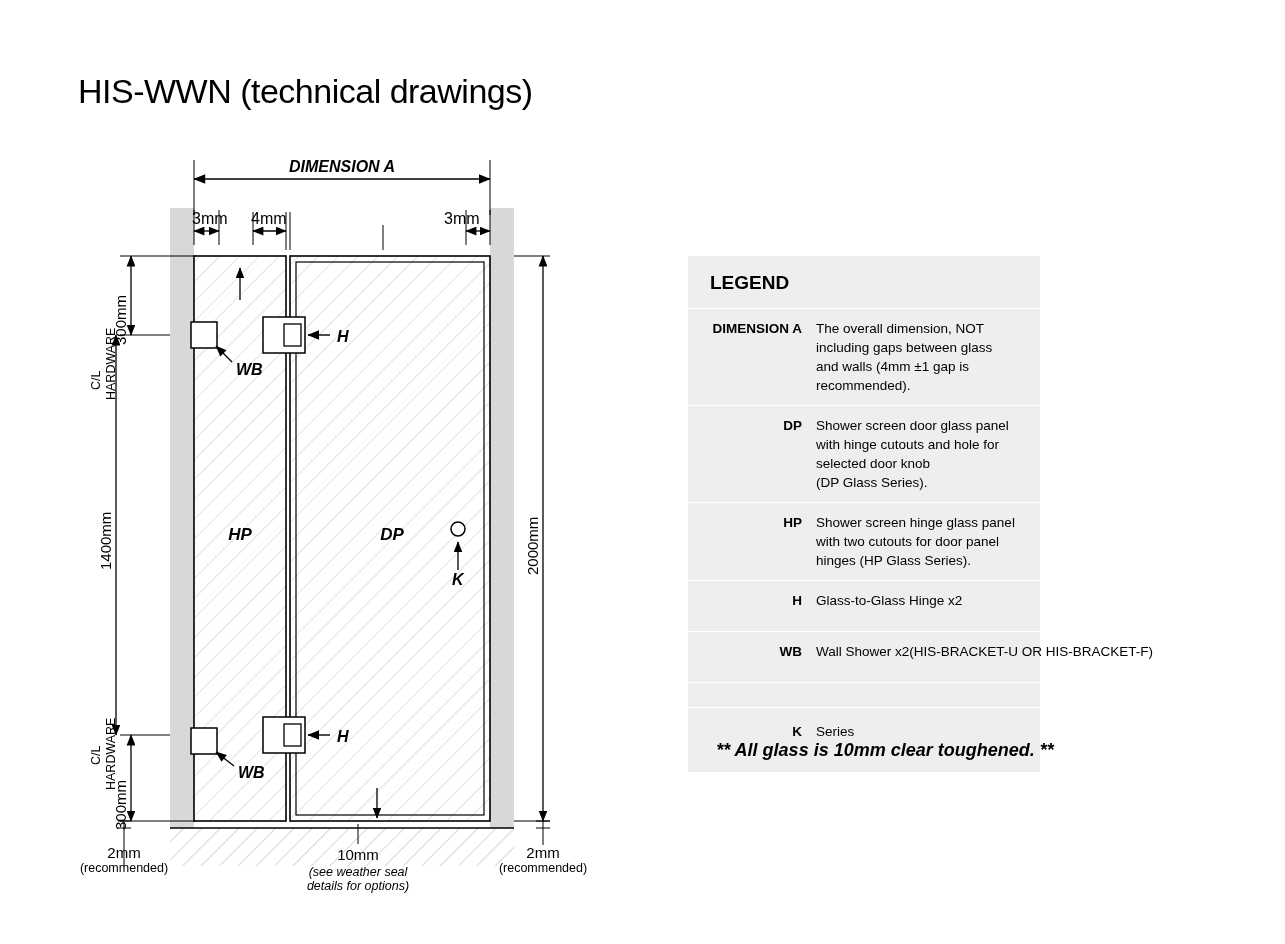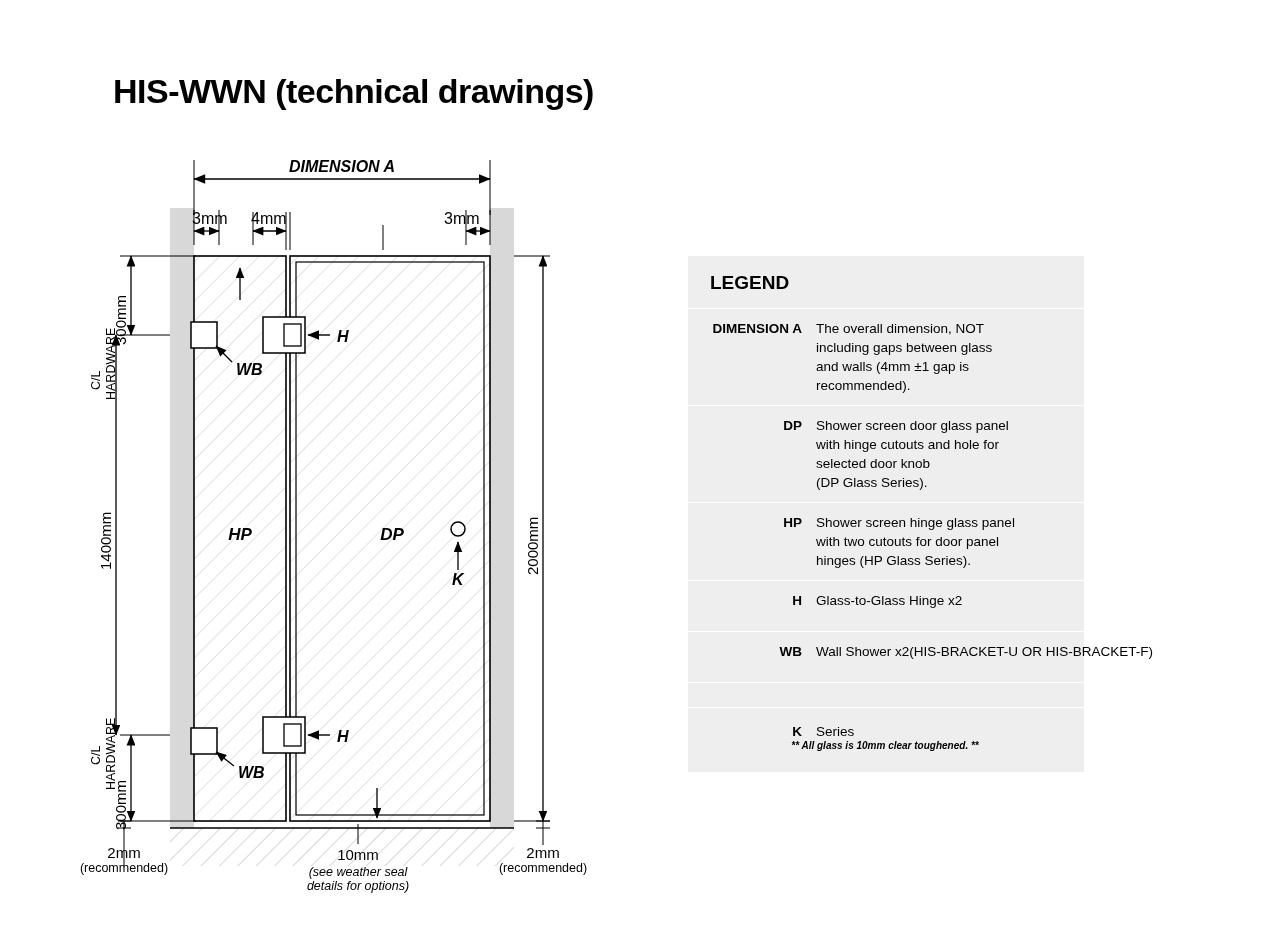--- a/index.html
+++ b/index.html
@@ -13,38 +13,37 @@
     position: relative;
     font-family: "Liberation Sans", sans-serif;
     color: #000000;
     overflow: hidden;
   }
   #page-title {
     position: absolute;
     left: 78px;
     top: 72px;
     font-size: 34px;
-    font-weight: bold;
+    font-weight: normal;
     letter-spacing: -0.5px;
     white-space: nowrap;
-    margin-left: 35px;
   }
   #drawing-area {
     position: absolute;
     left: 0;
     top: 0;
     width: 660px;
     height: 944px;
   }
   
   #legend-panel {
     position: absolute;
     left: 688px;
     top: 256px;
-    width: 396px;
+    width: 352px;
     background: #eeeeee;
   }
   .legend-header {
     font-size: 19px;
     font-weight: bold;
     padding: 16px 0 14px 22px;
     border-bottom: 1px solid #ffffff;
   }
   .legend-row {
     display: flex;
@@ -79,21 +78,21 @@
   .legend-row.last {
     border-bottom: none;
     padding: 14px 0 20px 0;
   }
   #legend-note {
     position: absolute;
     left: 688px;
     top: 740px;
     width: 394px;
     text-align: center;
-    font-size: 10px;
+    font-size: 18px;
     font-style: italic;
     font-weight: bold;
   }
   .sr {
     position: absolute;
     width: 1px; height: 1px;
     overflow: hidden;
     clip: rect(0 0 0 0);
   }
 </style>

